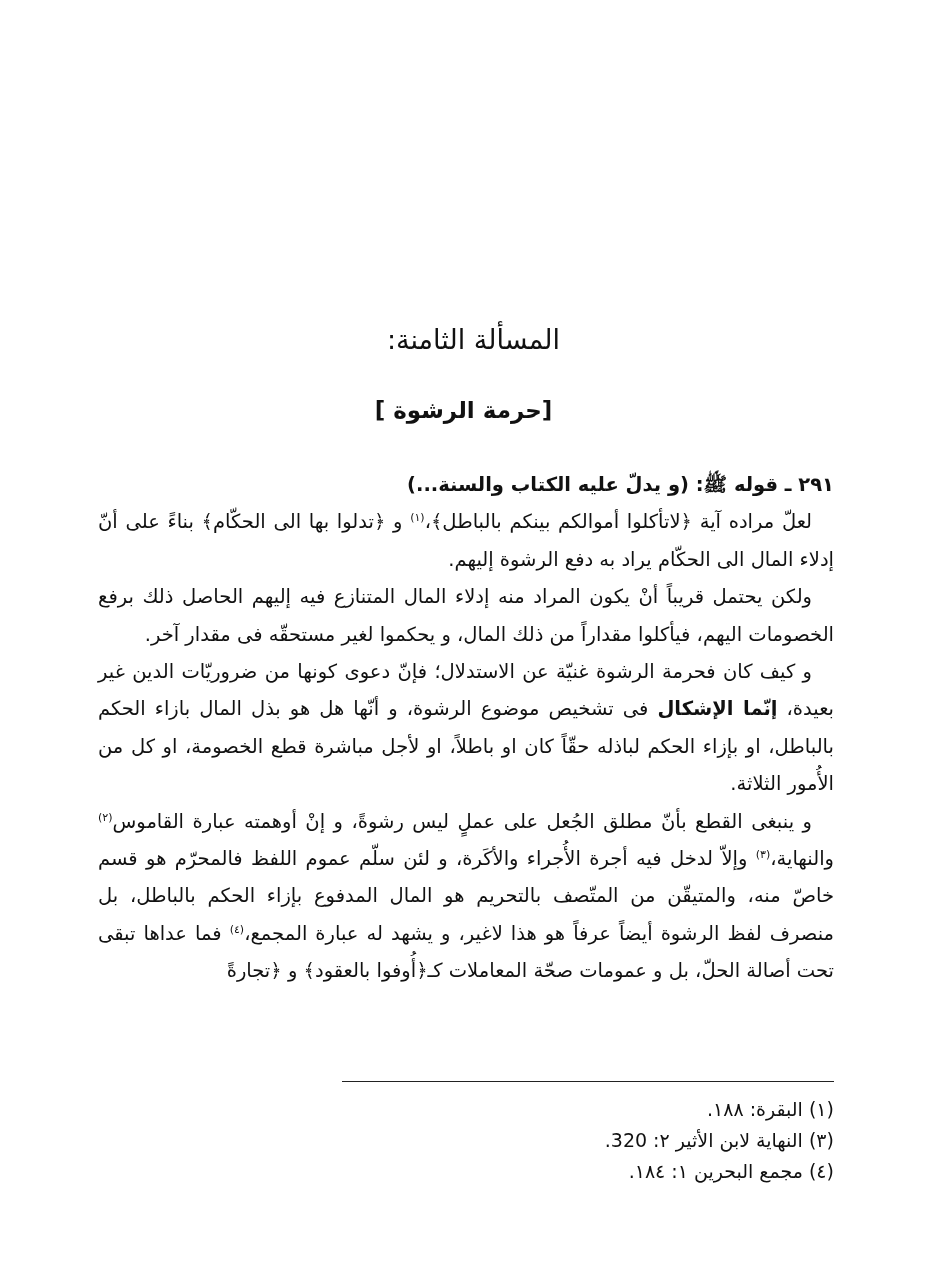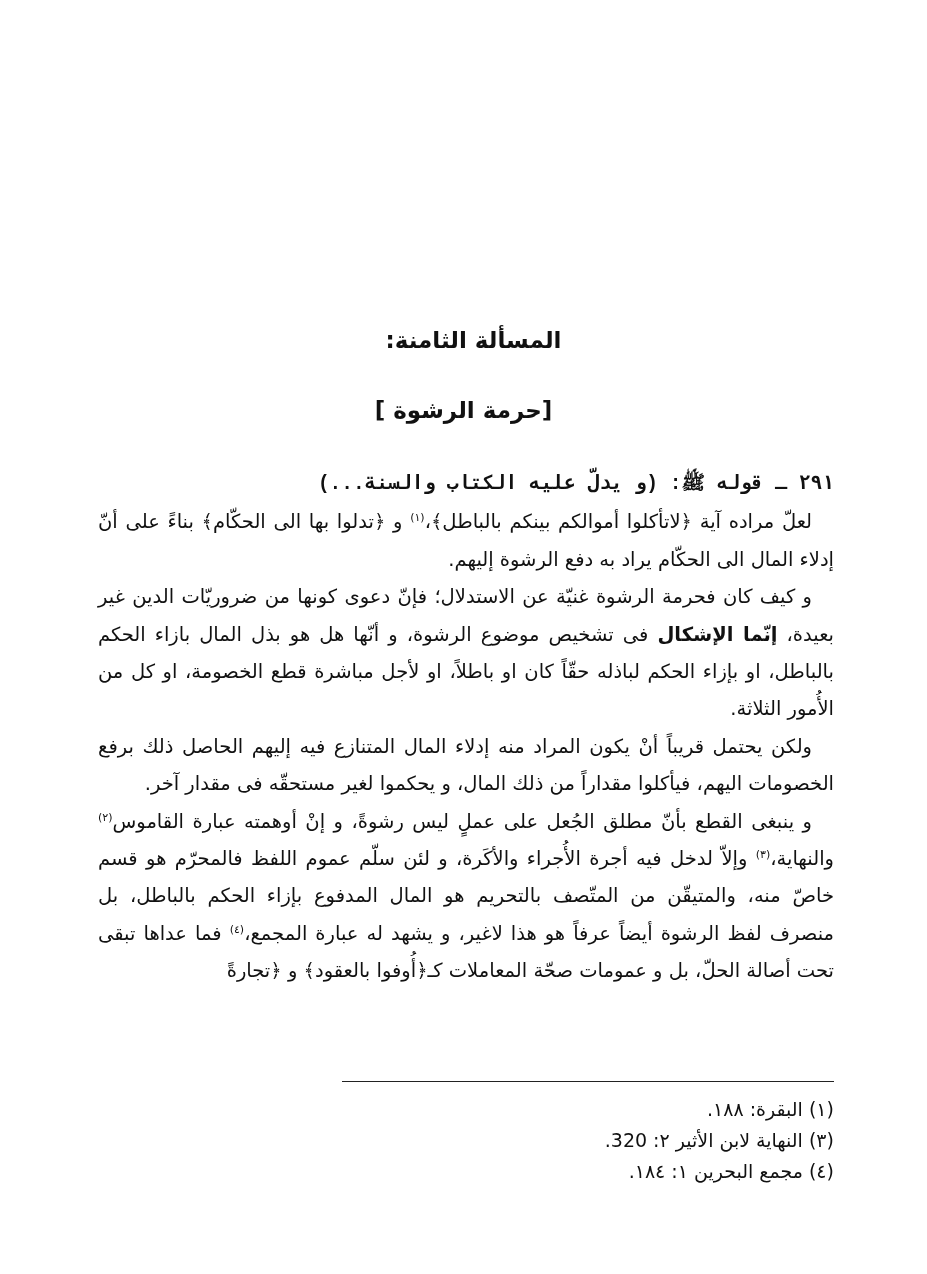--- a/index.html
+++ b/index.html
@@ -19,22 +19,22 @@
       position: absolute;
       left: 0; top: 0;
       width: 927px; height: 1274px;
     }
     .chapter-title {
       position: absolute;
       top: 322px;
       left: 0;
       width: 927px;
       text-align: center;
-      font-size: 23px;
-      font-weight: bold;
+      font-size: 27px;
+      font-weight: normal;
       line-height: 36px;
       padding-left: 20px;
       box-sizing: border-box;
     }
     .section-title {
       position: absolute;
       top: 392px;
       left: 0;
       width: 927px;
       text-align: center;
@@ -53,21 +53,21 @@
       text-align: justify;
       text-align-last: right;
     }
     .entry-line {
       font-weight: bold;
     }
     .para {
       margin: 0;
       text-indent: 22px;
     }
-    .para.noindent { text-indent: 0; font-family: Liberation Mono, monospace; }
+    .para.noindent { text-indent: 0; }
     sup.fn {
       font-size: 11px;
       vertical-align: super;
       line-height: 0;
     }
     .bold-run { font-weight: bold; }
     .footnote-rule {
       position: absolute;
       top: 1081px;
       left: 342px;
@@ -102,25 +102,25 @@
     <p class="para noindent entry-line">
       <span>٢٩١</span>
       <span>ـ قوله ﷺ: (و يدلّ عليه الكتاب والسنة...)</span>
     </p>
 
     <p class="para">
       <span>لعلّ مراده آية ﴿لاتأكلوا أموالكم بينكم بالباطل﴾،</span><sup class="fn">(١)</sup><span> و ﴿تدلوا بها الى الحكّام﴾ بناءً على أنّ إدلاء المال الى الحكّام يراد به دفع الرشوة إليهم.</span>
     </p>
 
     <p class="para">
-      <span>و كيف كان فحرمة الرشوة غنيّة عن الاستدلال؛ فإنّ دعوى كونها من ضروريّات الدين غير بعيدة، </span><span class="bold-run">إنّما الإشكال</span><span> فى تشخيص موضوع الرشوة، و أنّها هل هو بذل المال بازاء الحكم بالباطل، او بإزاء الحكم لباذله حقّاً كان او باطلاً، او لأجل مباشرة قطع الخصومة، او كل من الأُمور الثلاثة.</span>
+      <span>ولكن يحتمل قريباً أنْ يكون المراد منه إدلاء المال المتنازع فيه إليهم الحاصل ذلك برفع الخصومات اليهم، فيأكلوا مقداراً من ذلك المال، و يحكموا لغير مستحقّه فى مقدار آخر.</span>
     </p>
 
     <p class="para">
-      <span>ولكن يحتمل قريباً أنْ يكون المراد منه إدلاء المال المتنازع فيه إليهم الحاصل ذلك برفع الخصومات اليهم، فيأكلوا مقداراً من ذلك المال، و يحكموا لغير مستحقّه فى مقدار آخر.</span>
+      <span>و كيف كان فحرمة الرشوة غنيّة عن الاستدلال؛ فإنّ دعوى كونها من ضروريّات الدين غير بعيدة، </span><span class="bold-run">إنّما الإشكال</span><span> فى تشخيص موضوع الرشوة، و أنّها هل هو بذل المال بازاء الحكم بالباطل، او بإزاء الحكم لباذله حقّاً كان او باطلاً، او لأجل مباشرة قطع الخصومة، او كل من الأُمور الثلاثة.</span>
     </p>
 
     <p class="para">
       <span>و ينبغى القطع بأنّ مطلق الجُعل على عملٍ ليس رشوةً، و إنْ أوهمته عبارة القاموس</span><sup class="fn">(٢)</sup><span> والنهاية،</span><sup class="fn">(٣)</sup><span> وإلاّ لدخل فيه أجرة الأُجراء والأكَرة، و لئن سلّم عموم اللفظ فالمحرّم هو قسم خاصّ منه، والمتيقّن من المتّصف بالتحريم هو المال المدفوع بإزاء الحكم بالباطل، بل منصرف لفظ الرشوة أيضاً عرفاً هو هذا لاغير، و يشهد له عبارة المجمع،</span><sup class="fn">(٤)</sup><span> فما عداها تبقى تحت أصالة الحلّ، بل و عمومات صحّة المعاملات كـ﴿أُوفوا بالعقود﴾ و ﴿تجارةً</span>
     </p>
 
   </div>
 
   <div class="footnote-rule"></div>
 

